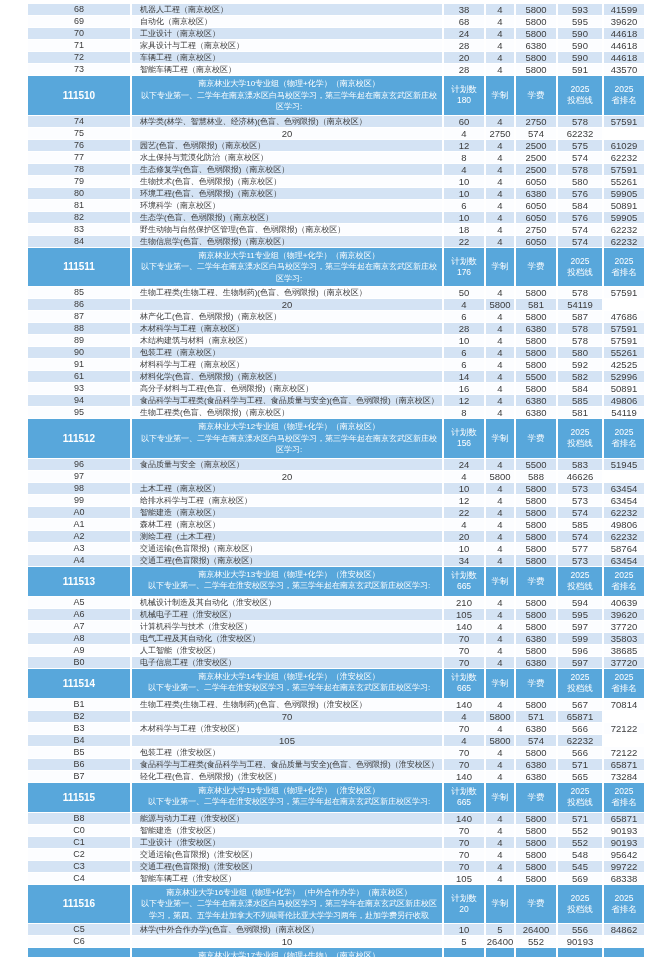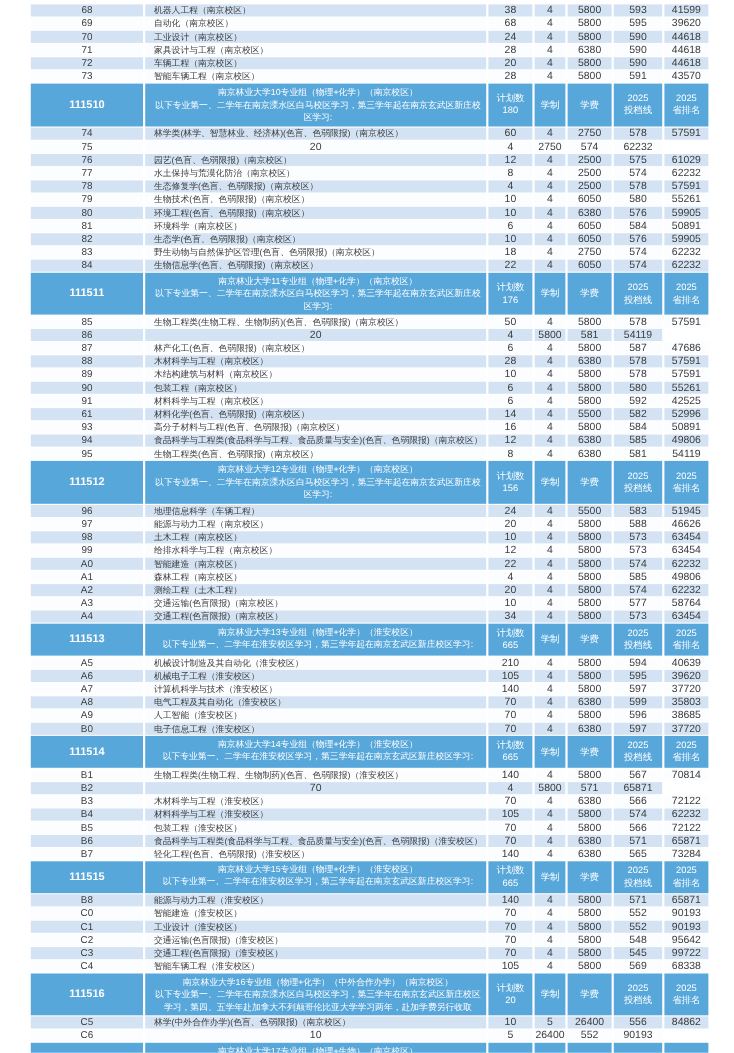--- a/index.html
+++ b/index.html
@@ -389,31 +389,30 @@
       <span>投档线</span>
     </div>
     <div class="cell two-line">
       <span>2025</span>
       <span>省排名</span>
     </div>
   </div>
 
   <div class="row body stripe-blue">
     <div class="cell code">96</div>
-    <div class="cell name">地理信息科学（车辆工程）</div>
+    <div class="cell name">食品质量与安全（南京校区）</div>
     <div class="cell plan">24</div>
     <div class="cell duration">4</div>
     <div class="cell fee">5500</div>
     <div class="cell line">583</div>
     <div class="cell rank">51945</div>
   </div>
 
   <div class="row body stripe-white">
     <div class="cell code">97</div>
-    <div class="cell name">能源与动力工程（南京校区）</div>
     <div class="cell plan">20</div>
     <div class="cell duration">4</div>
     <div class="cell fee">5800</div>
     <div class="cell line">588</div>
     <div class="cell rank">46626</div>
   </div>
 
   <div class="row body stripe-blue">
     <div class="cell code">98</div>
     <div class="cell name">土木工程（南京校区）</div>
@@ -612,21 +611,20 @@
     <div class="cell name">木材科学与工程（淮安校区）</div>
     <div class="cell plan">70</div>
     <div class="cell duration">4</div>
     <div class="cell fee">6380</div>
     <div class="cell line">566</div>
     <div class="cell rank">72122</div>
   </div>
 
   <div class="row body stripe-blue">
     <div class="cell code">B4</div>
-    <div class="cell name">材料科学与工程（淮安校区）</div>
     <div class="cell plan">105</div>
     <div class="cell duration">4</div>
     <div class="cell fee">5800</div>
     <div class="cell line">574</div>
     <div class="cell rank">62232</div>
   </div>
 
   <div class="row body stripe-white">
     <div class="cell code">B5</div>
     <div class="cell name">包装工程（淮安校区）</div>

